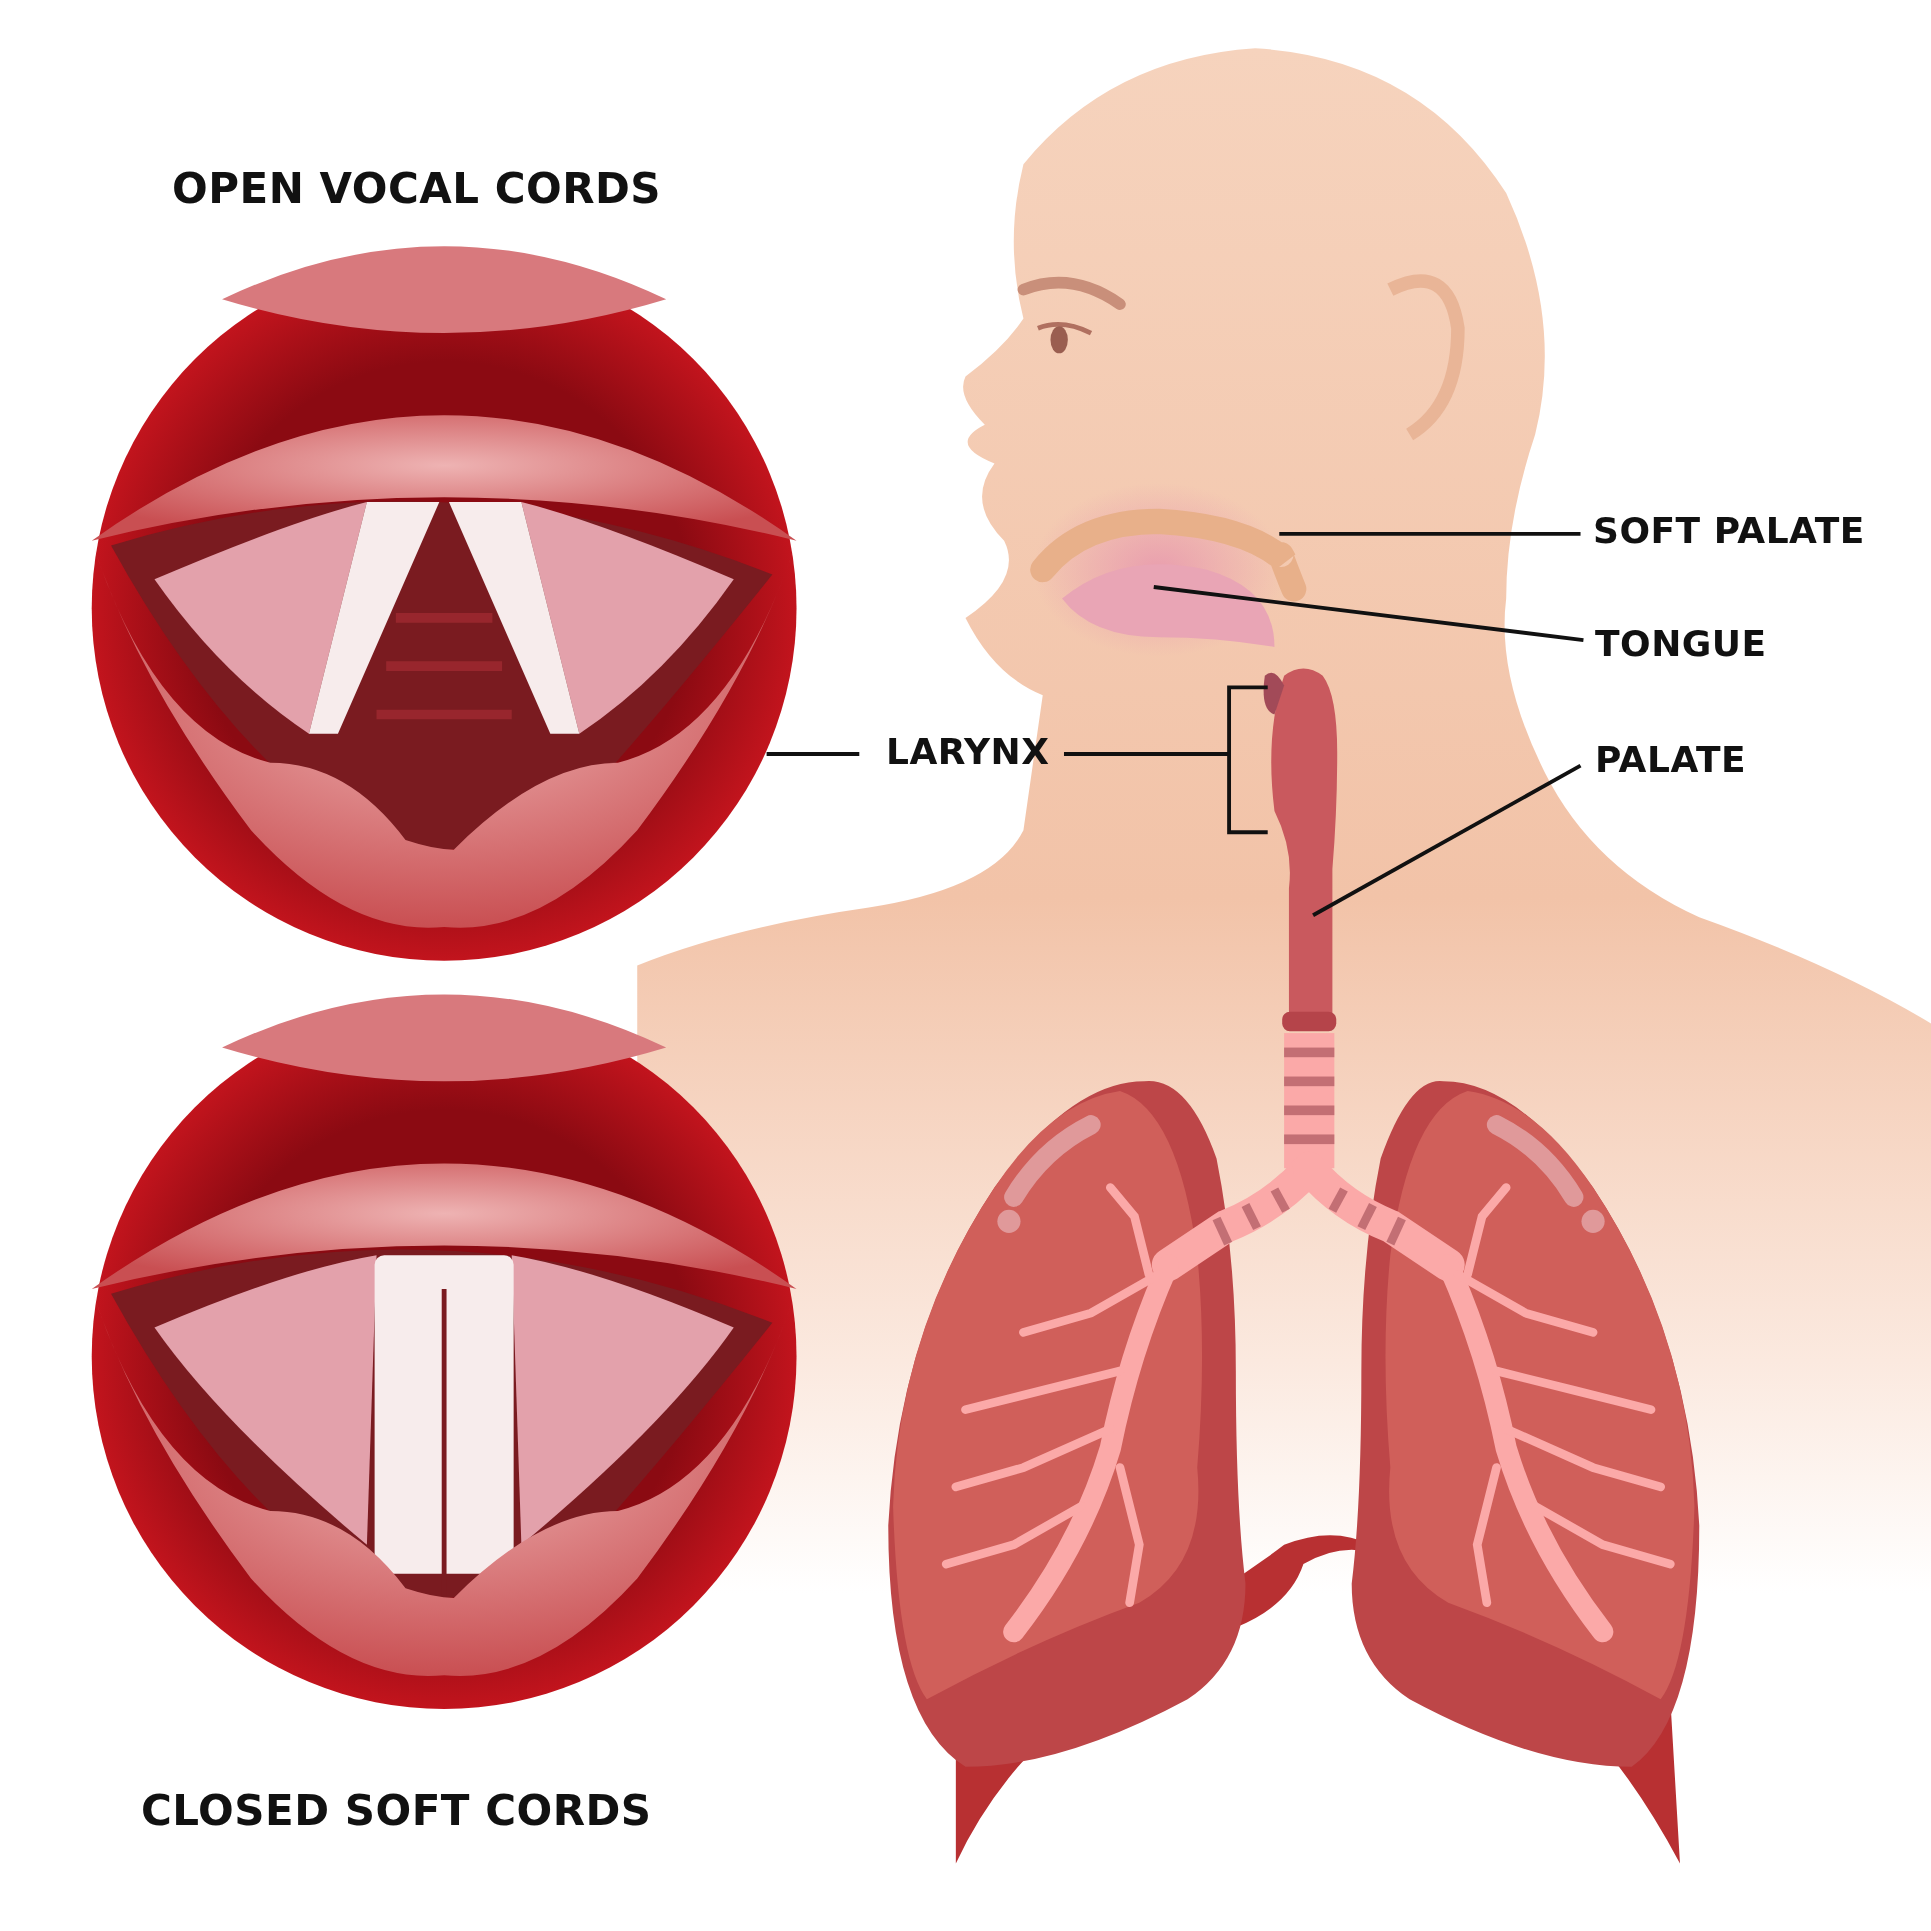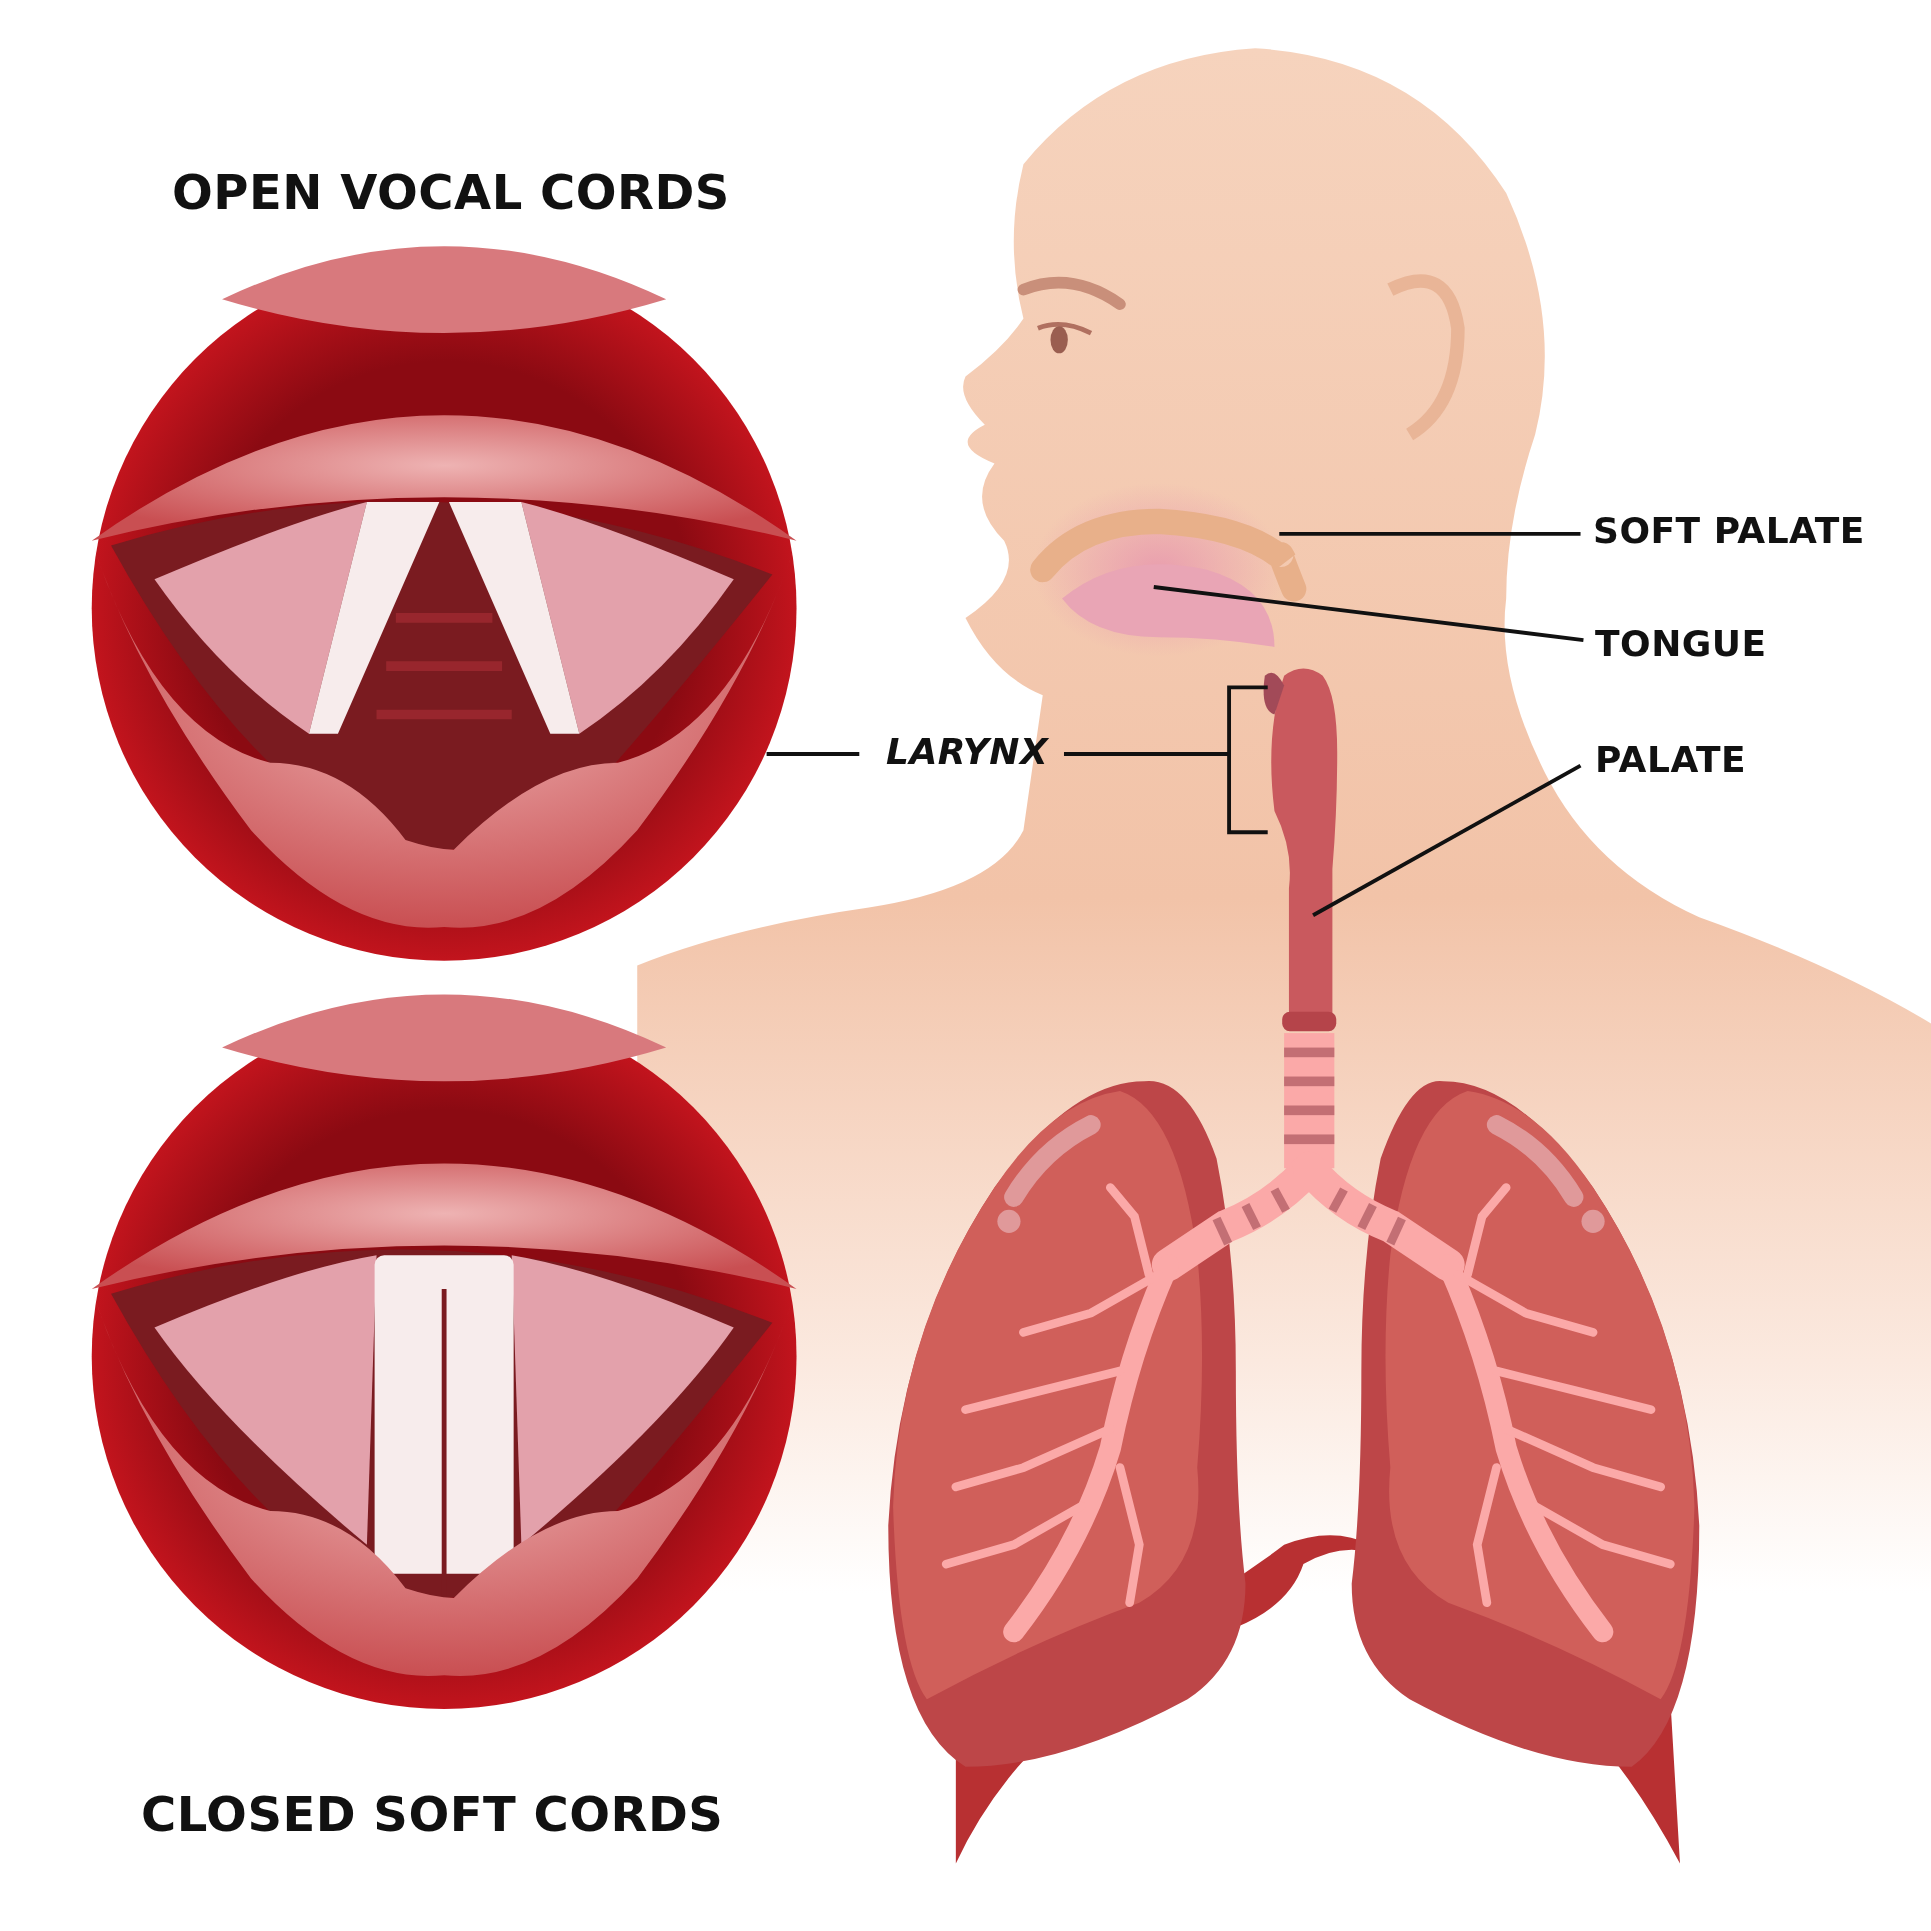--- a/index.html
+++ b/index.html
@@ -1,19 +1,19 @@
 <!DOCTYPE html>
 <html><head>
 <meta charset="utf-8">
 <style>
   html,body{margin:0;padding:0;background:#ffffff;}
   body{width:1931px;height:1931px;position:relative;overflow:hidden;font-family:"DejaVu Sans","Liberation Sans",sans-serif;}
   .art{position:absolute;left:0;top:0;width:1931px;height:1931px;}
   .lbl{position:absolute;font-family:"DejaVu Sans","Liberation Sans",sans-serif;font-weight:bold;color:#111;white-space:nowrap;letter-spacing:0.5px;}
-  .title{font-size:48px;}
+  .title{font-size:42px;}
   .tag{font-size:36px;}
 </style>
 </head>
 <body>
 
 <svg class="art" viewBox="0 0 2000 2000" xmlns="http://www.w3.org/2000/svg">
   <defs>
     <radialGradient id="skinFade" cx="0.5" cy="0.35" r="0.75">
       <stop offset="0" stop-color="#f2c2a6"></stop>
       <stop offset="0.7" stop-color="#f5cfb8"></stop>
@@ -152,14 +152,14 @@
     <line x1="1102" y1="781" x2="1273" y2="781"></line>
     <polyline points="1313,712 1273,712 1273,862 1313,862"></polyline>
   </g>
 </svg>
 
 <div class="lbl title" style="left:172px;top:164px;">OPEN VOCAL CORDS</div>
 <div class="lbl title" style="left:141px;top:1786px;">CLOSED SOFT CORDS</div>
 <div class="lbl tag" style="left:1593px;top:510px;">SOFT PALATE</div>
 <div class="lbl tag" style="left:1595px;top:623px;text-align:right;">TONGUE</div>
 <div class="lbl tag" style="left:1595px;top:739px;">PALATE</div>
-<div class="lbl tag" style="left:886px;top:731px;font-style:italic;">LARYNX</div>
+<div class="lbl tag" style="left:886px;top:731px;">LARYNX</div>
 
 
 </body></html>

